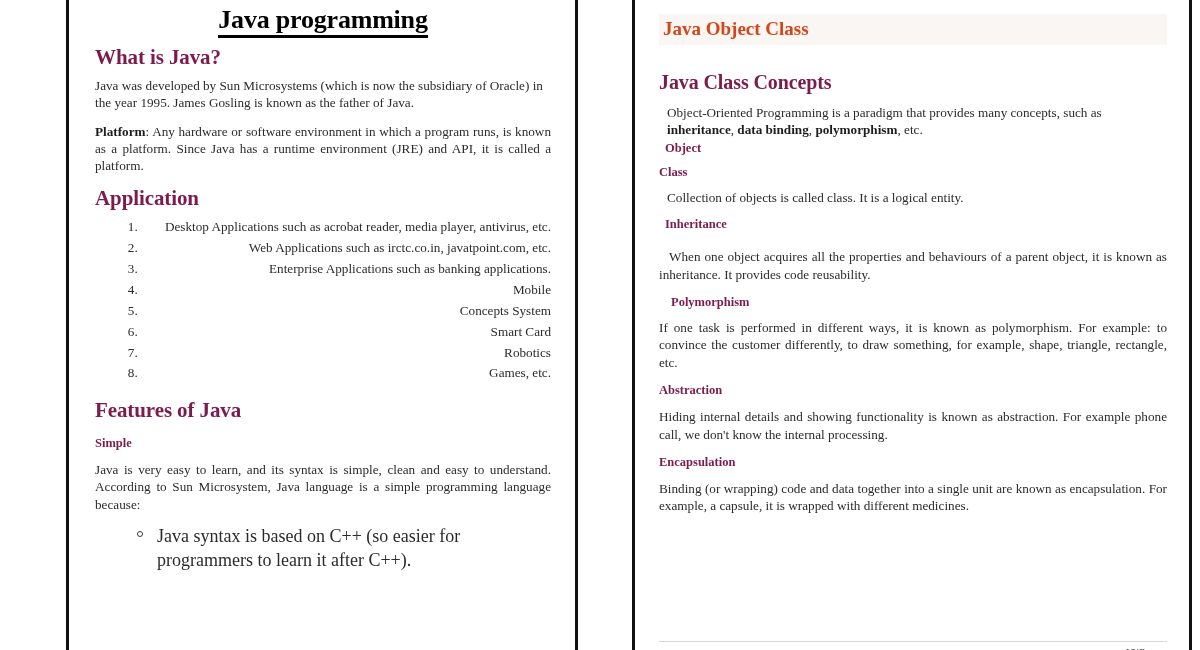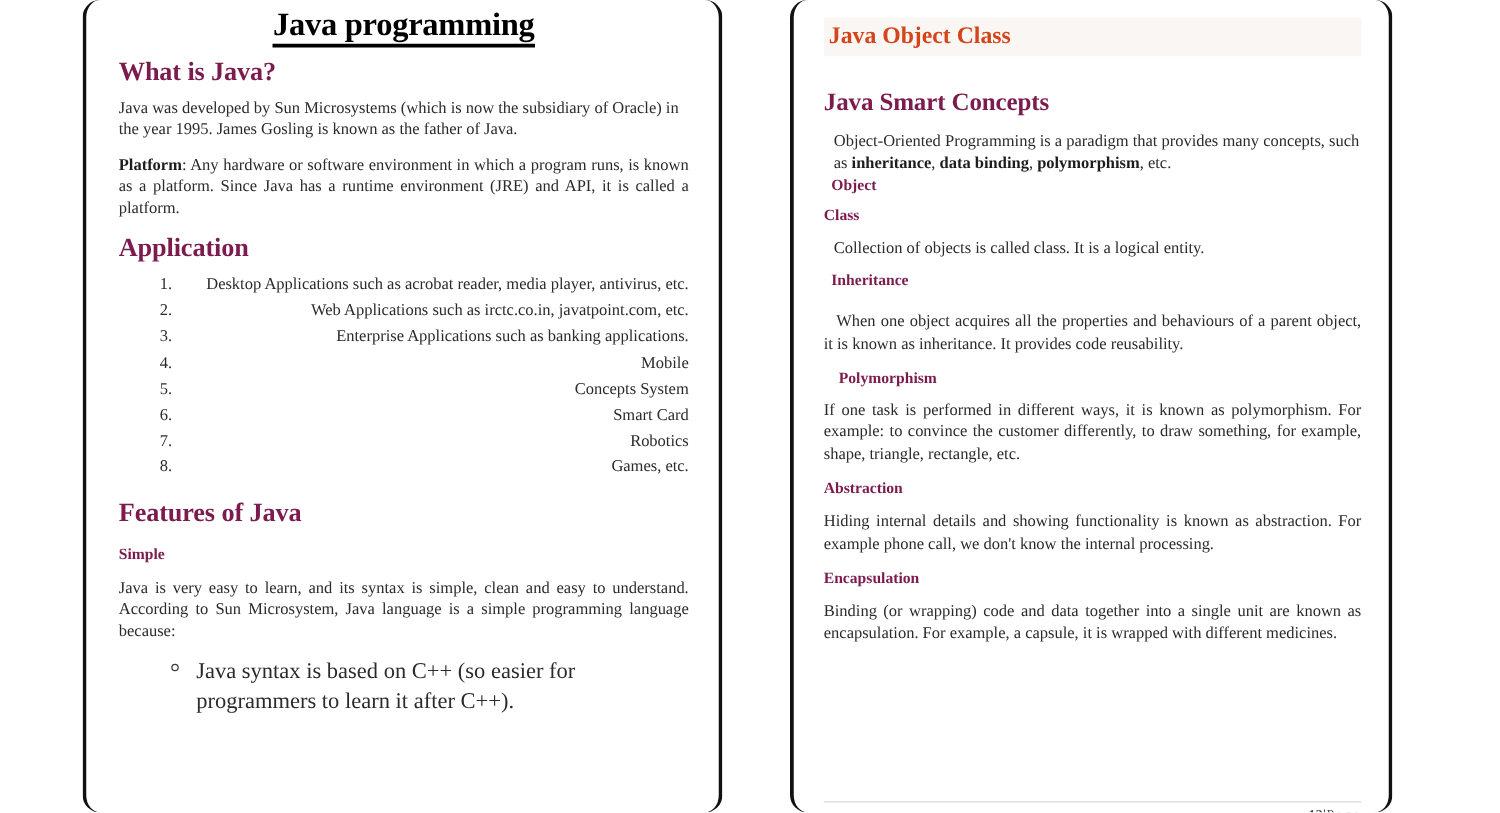--- a/index.html
+++ b/index.html
@@ -22,31 +22,30 @@
   }
 
   
   .page {
     position: absolute;
     top: 0;
     height: 650px;
     background: #ffffff;
     box-sizing: border-box;
     overflow: hidden;
-    border-radius: 14px;
   }
   .page-left {
     left: 66px;
     width: 512px;
     border-left: 3px solid #111111;
     border-right: 3px solid #111111;
   }
   .page-right {
     left: 632px;
-    width: 482px;
+    width: 560px;
     border-left: 3px solid #111111;
     border-right: 3px solid #111111;
   }
 
   .page-inner {
     position: relative;
     height: 100%;
     box-sizing: border-box;
   }
   .page-left .page-inner  { padding: 6px 24px 0 26px; }
@@ -209,21 +208,21 @@
       </ul>
 
     </div>
   </div>
 
   <div class="page page-right">
     <div class="page-inner">
 
       <h3 class="h-banner">Java Object Class</h3>
 
-      <h2 class="h-major">Java Smart Concepts</h2>
+      <h2 class="h-major">Java Class Concepts</h2>
 
       <p class="body indent2" style="margin-bottom:2px;"><span>Object-Oriented Programming is a paradigm that provides many concepts, such as </span><b class="bd">inheritance</b><span>, </span><b class="bd">data binding</b><span>, </span><b class="bd">polymorphism</b><span>, etc.</span></p>
 
       <h4 class="h-minor i1" style="margin-top:0px;margin-bottom:9px;">Object</h4>
 
       <h4 class="h-minor i0">Class</h4>
       <p class="body indent2" style="margin-top:9px;">Collection of objects is called class. It is a logical entity.</p>
 
       <h4 class="h-minor i1">Inheritance</h4>
       <p class="body just" style="margin-top:16px;text-indent:10px;">When one object acquires all the properties and behaviours of a parent object, it is known as inheritance. It provides code reusability.</p>

